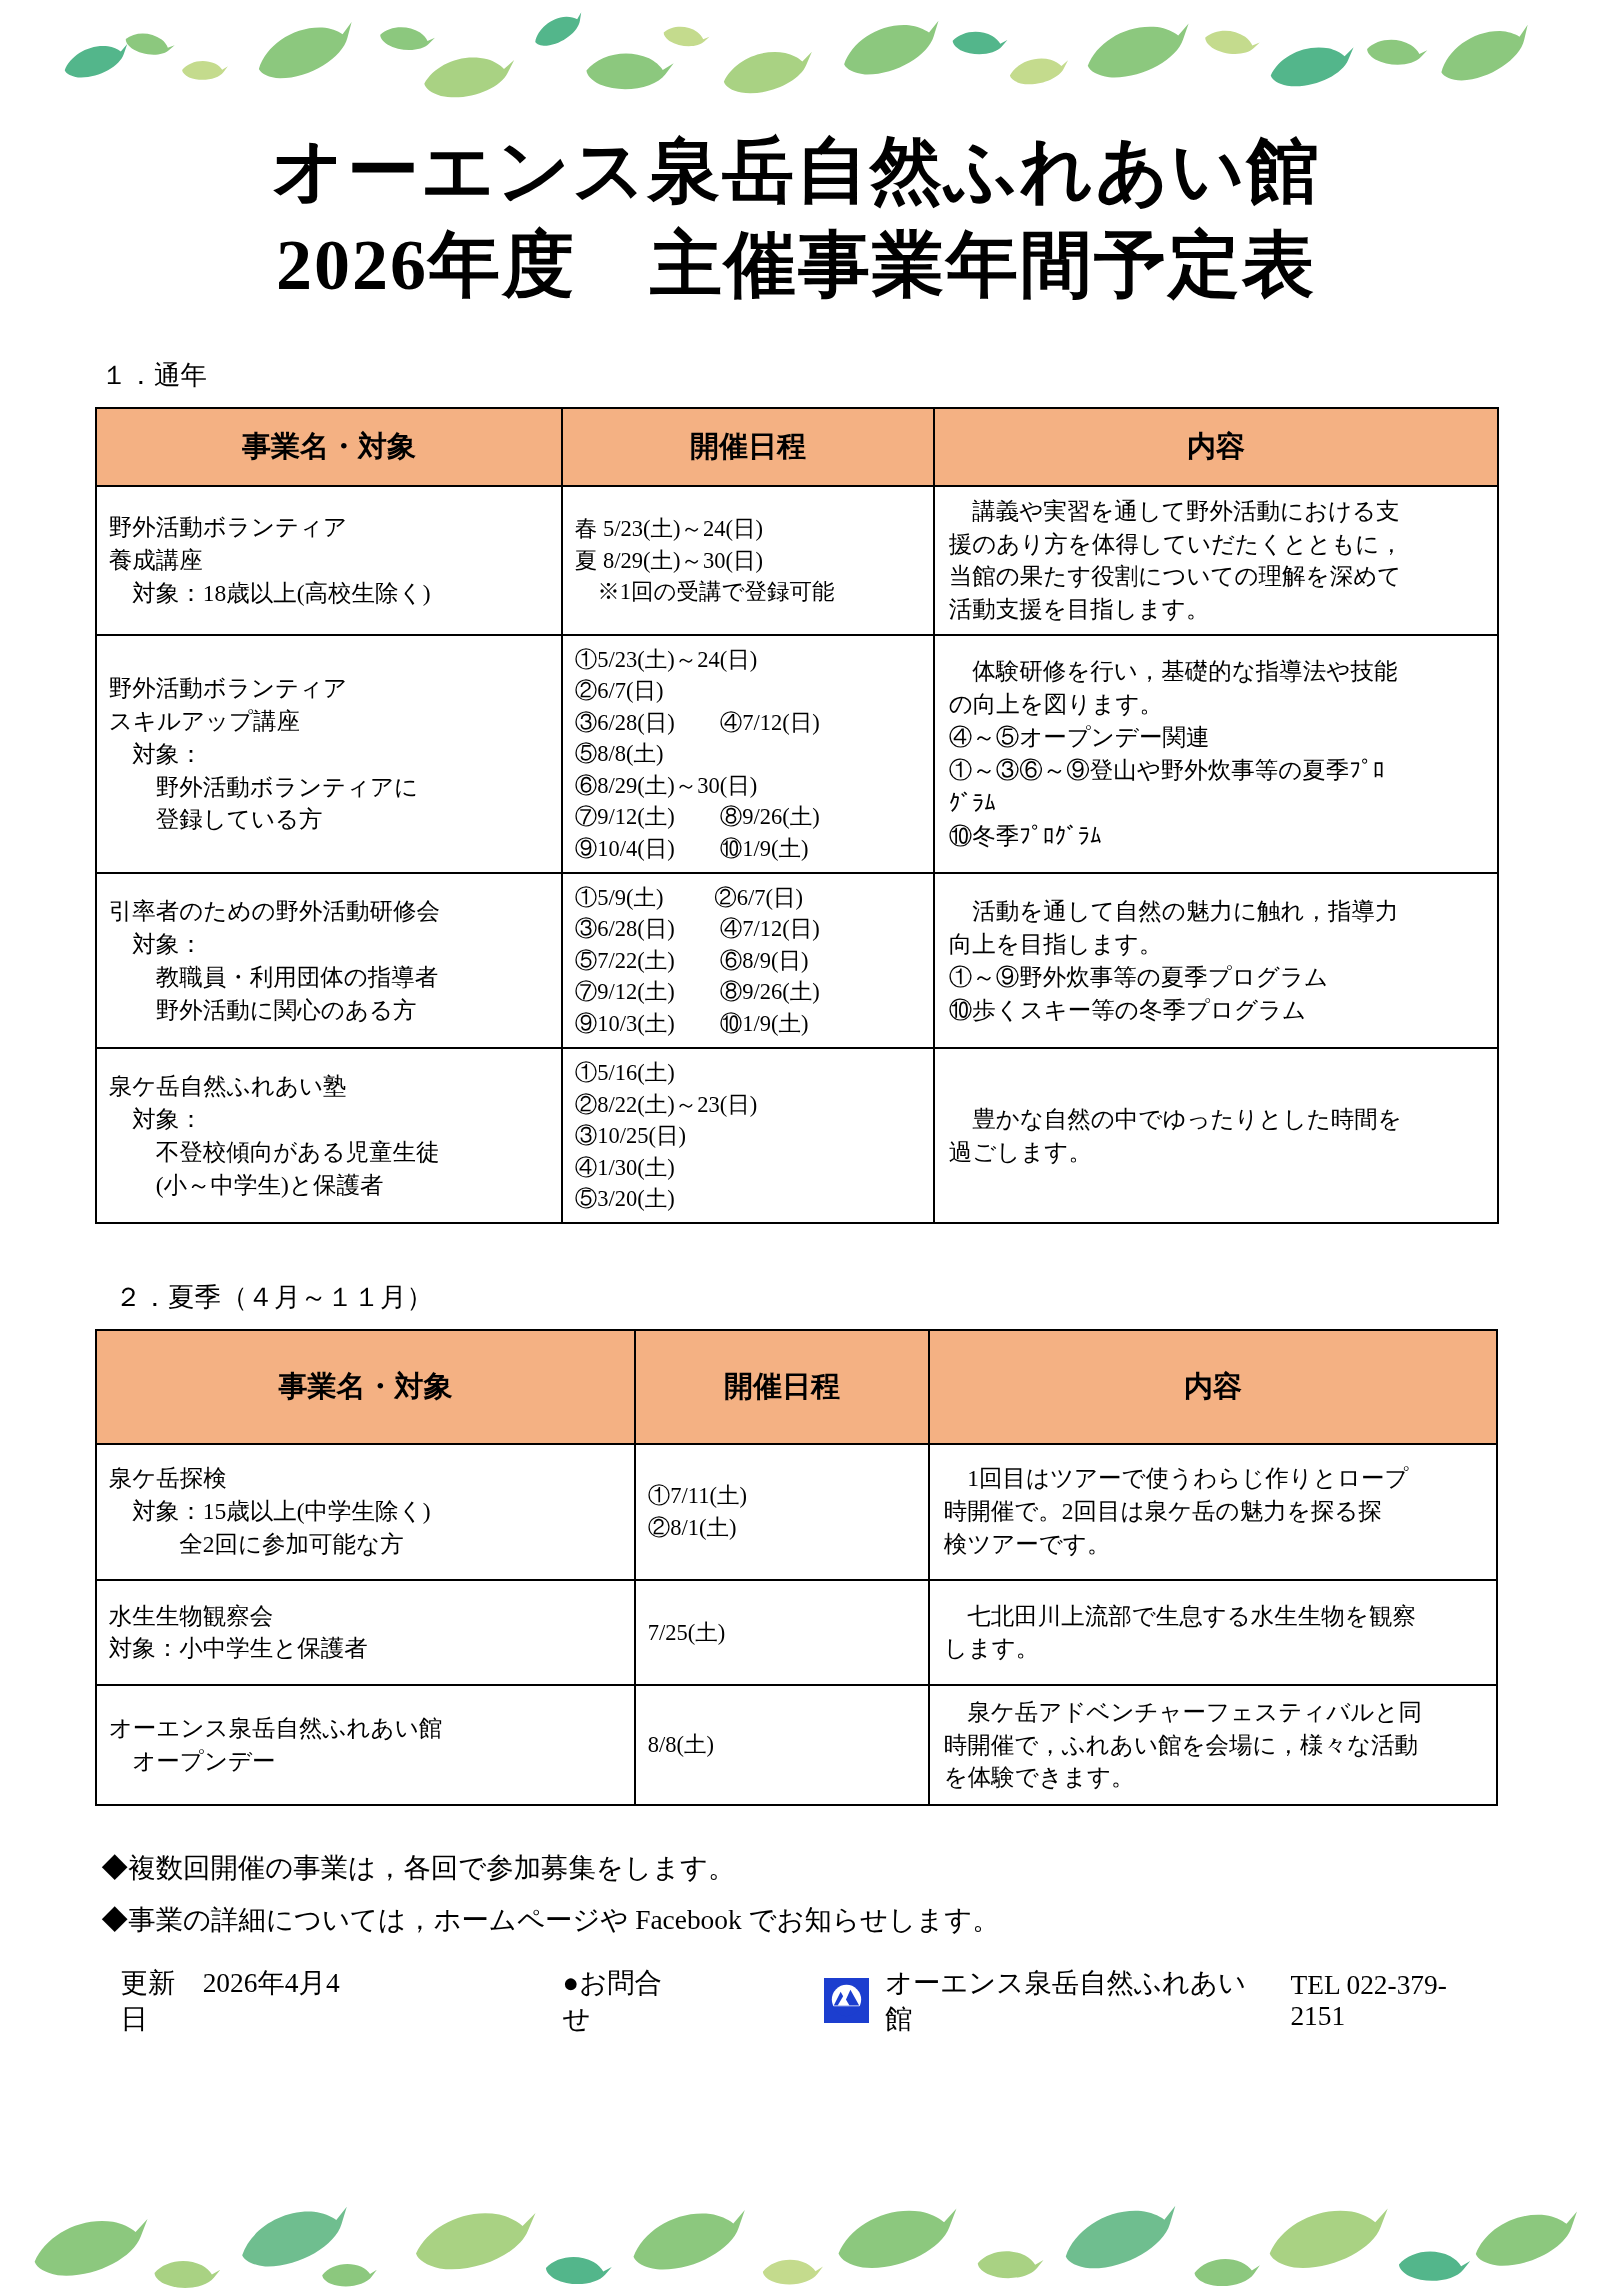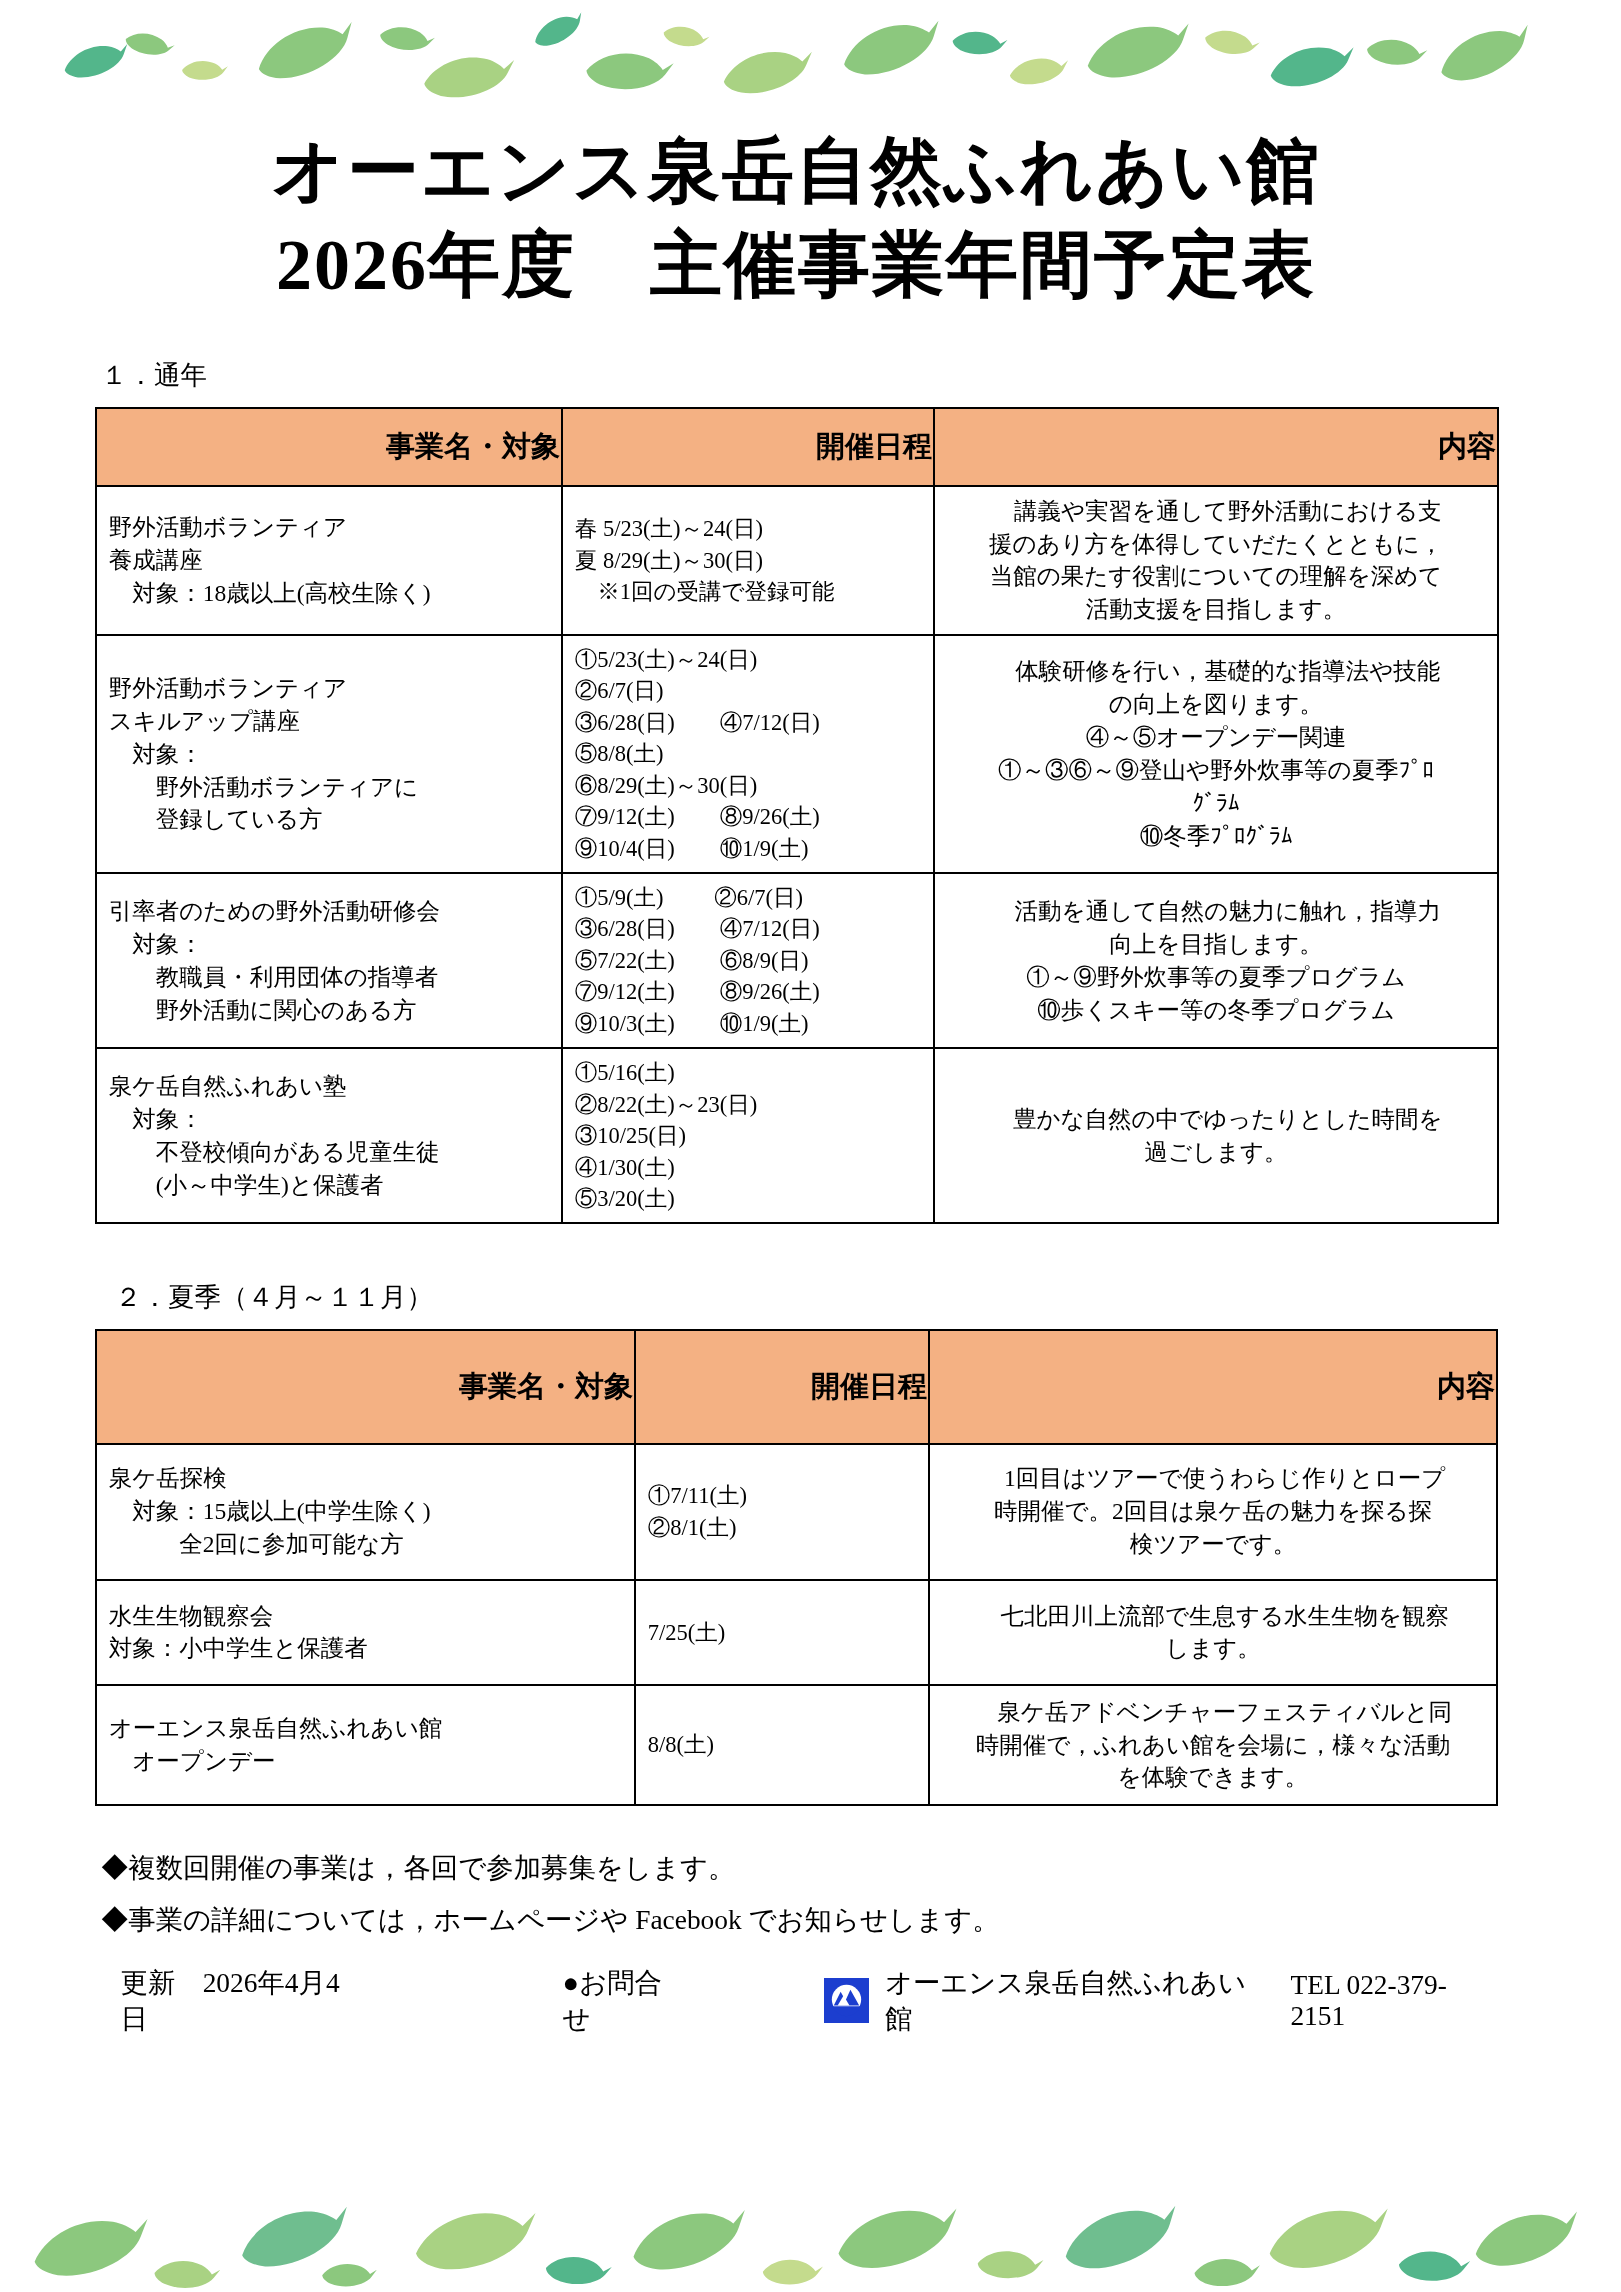--- a/index.html
+++ b/index.html
@@ -21,28 +21,28 @@
   .title { text-align:center; font-weight:800; font-size:72px; line-height:1.3; letter-spacing:2px; }
 
   .section-label { font-size:26.5px; margin:45px 0 13.7px 5.9px; }
   .section-label.second { margin-top:55px;margin-left:20px; }
 
   table { border-collapse:collapse; table-layout:fixed; width:1402px; border:2.9px solid #000; }
   th,td { border:2px solid #000; }
   th {
     background:var(--header-fill,#F4B183);
     font-size:29px; font-weight:700;
-    text-align:right; vertical-align:middle;
+    text-align:center; vertical-align:middle;
   }
   .t1 th { height:74px; }
   .t2 th { height:110px; }
   td { font-size:23.5px; vertical-align:middle; padding:7.8px 11.8px; line-height:1.4; }
   .pre { white-space:pre-line; }
   td.dates-cell { font-size:22.5px; }
-  td.content-cell { padding:7.8px 13.7px;text-align:center; }
+  td.content-cell { padding:7.8px 13.7px; }
 
   .t1 tr.r0 td { height:125px; }
   .t1 tr.r1 td { height:218px; }
   .t1 tr.r2 td { height:151px; }
   .t1 tr.r3 td { height:157px; }
 
   .t2 tr.r0 td { height:94px; }
   .t2 tr.r1 td { height:118px; }
   .t2 tr.r2 td { height:88px; }
   .t2 tr.r3 td { height:102px; }

